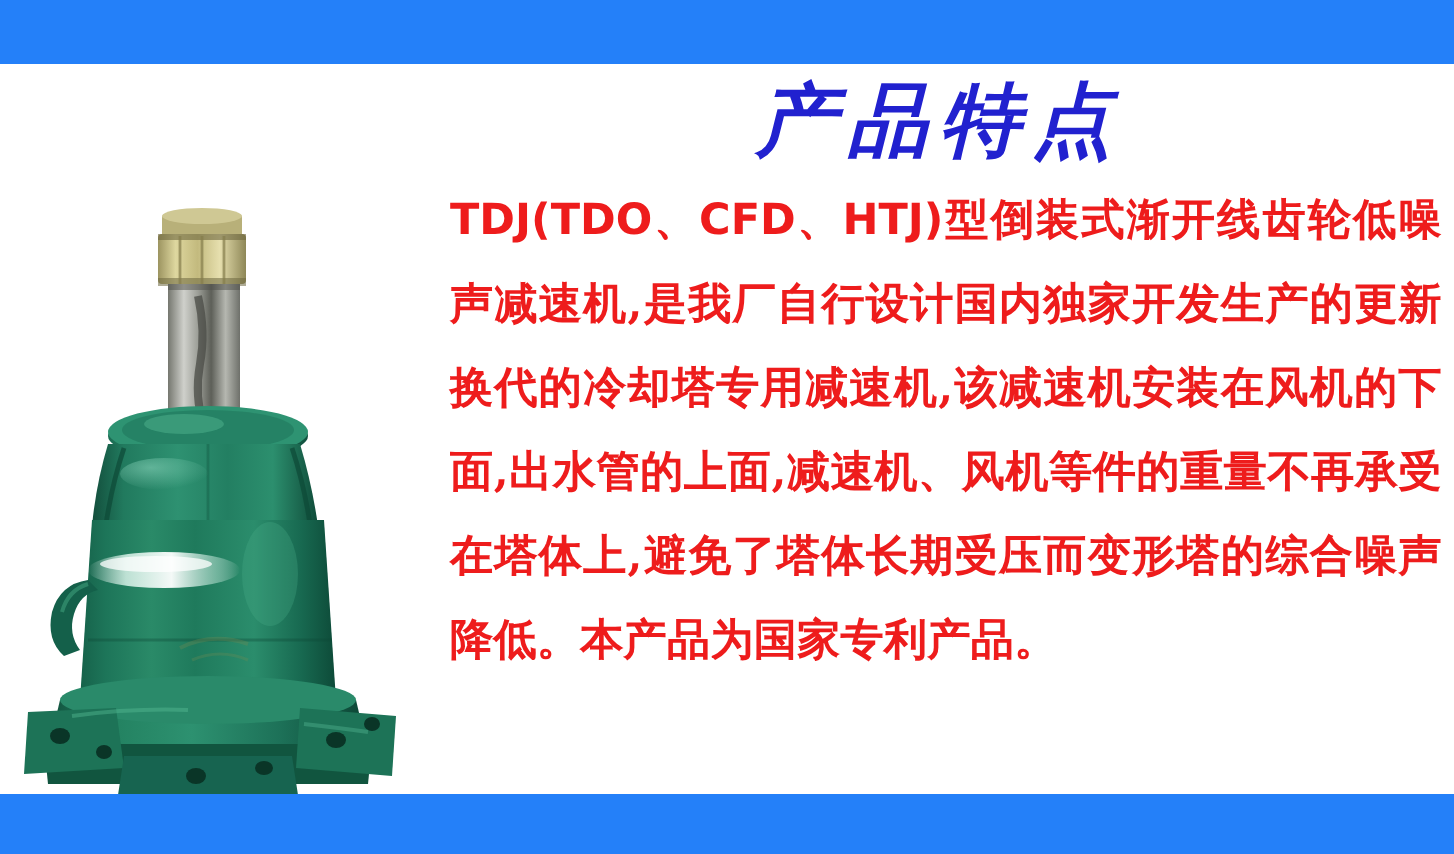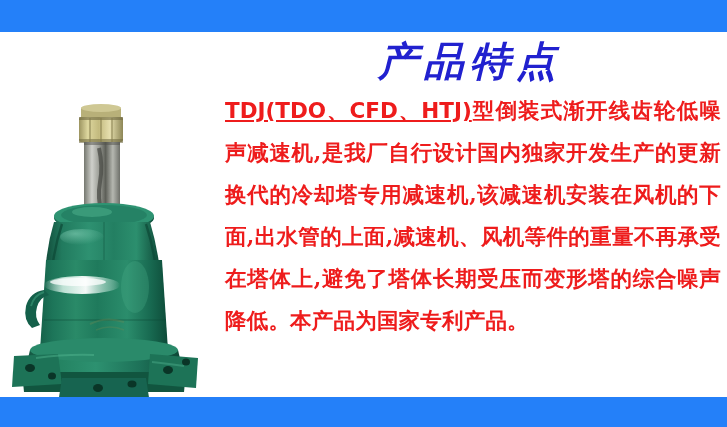--- a/index.html
+++ b/index.html
@@ -66,21 +66,20 @@
     font-weight:700;
     line-height:42px;
     letter-spacing:0.2px;
     text-align:justify;
     text-justify:inter-character;
   }
   .body-text .model{
     font-family:"DejaVu Sans", sans-serif;
     font-weight:700;
     letter-spacing:0px;
-    text-decoration:underline;
   }
 </style>
 </head>
 <body>
 
 <div class="page">
 
   <div class="bar bar-top"></div>
   <div class="bar bar-bottom"></div>
 

